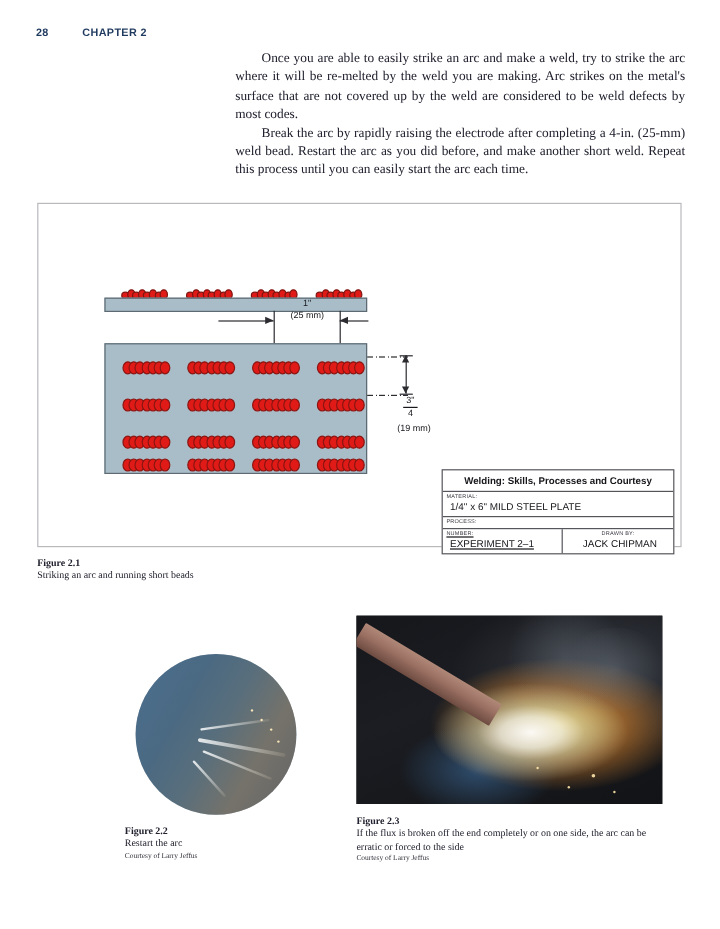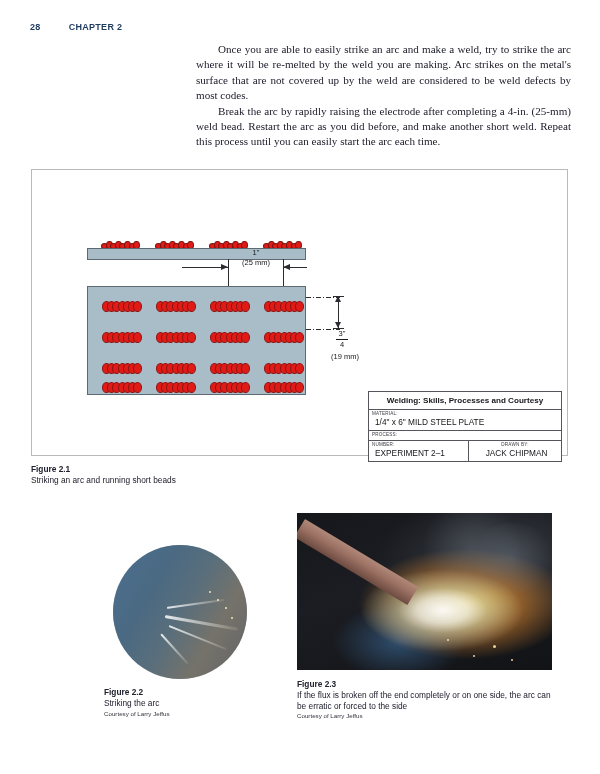--- a/index.html
+++ b/index.html
@@ -255,27 +255,28 @@
   }
   .tb-val {
     font-size: 8.3px;
     line-height: 11px;
     padding-left: 3px;
   }
   .tb-split { display: flex; }
   .tb-split > div:first-child {
     width: 52%;
     border-right: 1px solid #55555c;
+    text-decoration: underline;
   }
   .tb-split > div:last-child { width: 48%; text-align: center; }
 
   
   .caption {
     position: absolute;
-    font-family: Liberation Sans, sans-serif;
+    font-family: Liberation Serif, serif;
     color: #20202e;
   }
   .caption .cap-label {
     font-weight: bold;
     font-size: 8.3px;
     line-height: 11px;
   }
   .caption .cap-text {
     font-size: 8.3px;
     line-height: 10.5px;
@@ -647,21 +648,21 @@
   <div class="pr-streak" style="left:54px; top:62px; width:58px; height:2px; transform:rotate(-8deg);"></div>
   <div class="pr-streak" style="left:48px; top:88px; width:40px; height:2px; transform:rotate(48deg);"></div>
   <div class="pr-spark" style="left:104px; top:54px;"></div>
   <div class="pr-spark" style="left:112px; top:62px;"></div>
   <div class="pr-spark" style="left:96px; top:46px;"></div>
   <div class="pr-spark" style="left:118px; top:72px;"></div>
 </div>
 
 <div class="caption" id="caption-fig2">
   <div class="cap-label">Figure 2.2</div>
-  <div class="cap-text">Striking the arc</div>
+  <div class="cap-text">Restart the arc</div>
   <div class="cap-credit">Courtesy of Larry Jeffus</div>
 </div>
 
 <div class="photo-rect">
   <div class="prc-bg"></div>
   <div class="smoke" style="left:120px; top:-10px; width:110px; height:90px;"></div>
   <div class="smoke" style="left:170px; top:10px; width:90px; height:70px;"></div>
   <div class="electrode"></div>
   <div class="spatter" style="left:196px; top:132px; width:3px; height:3px;"></div>
   <div class="spatter" style="left:176px; top:142px; width:2px; height:2px;"></div>

